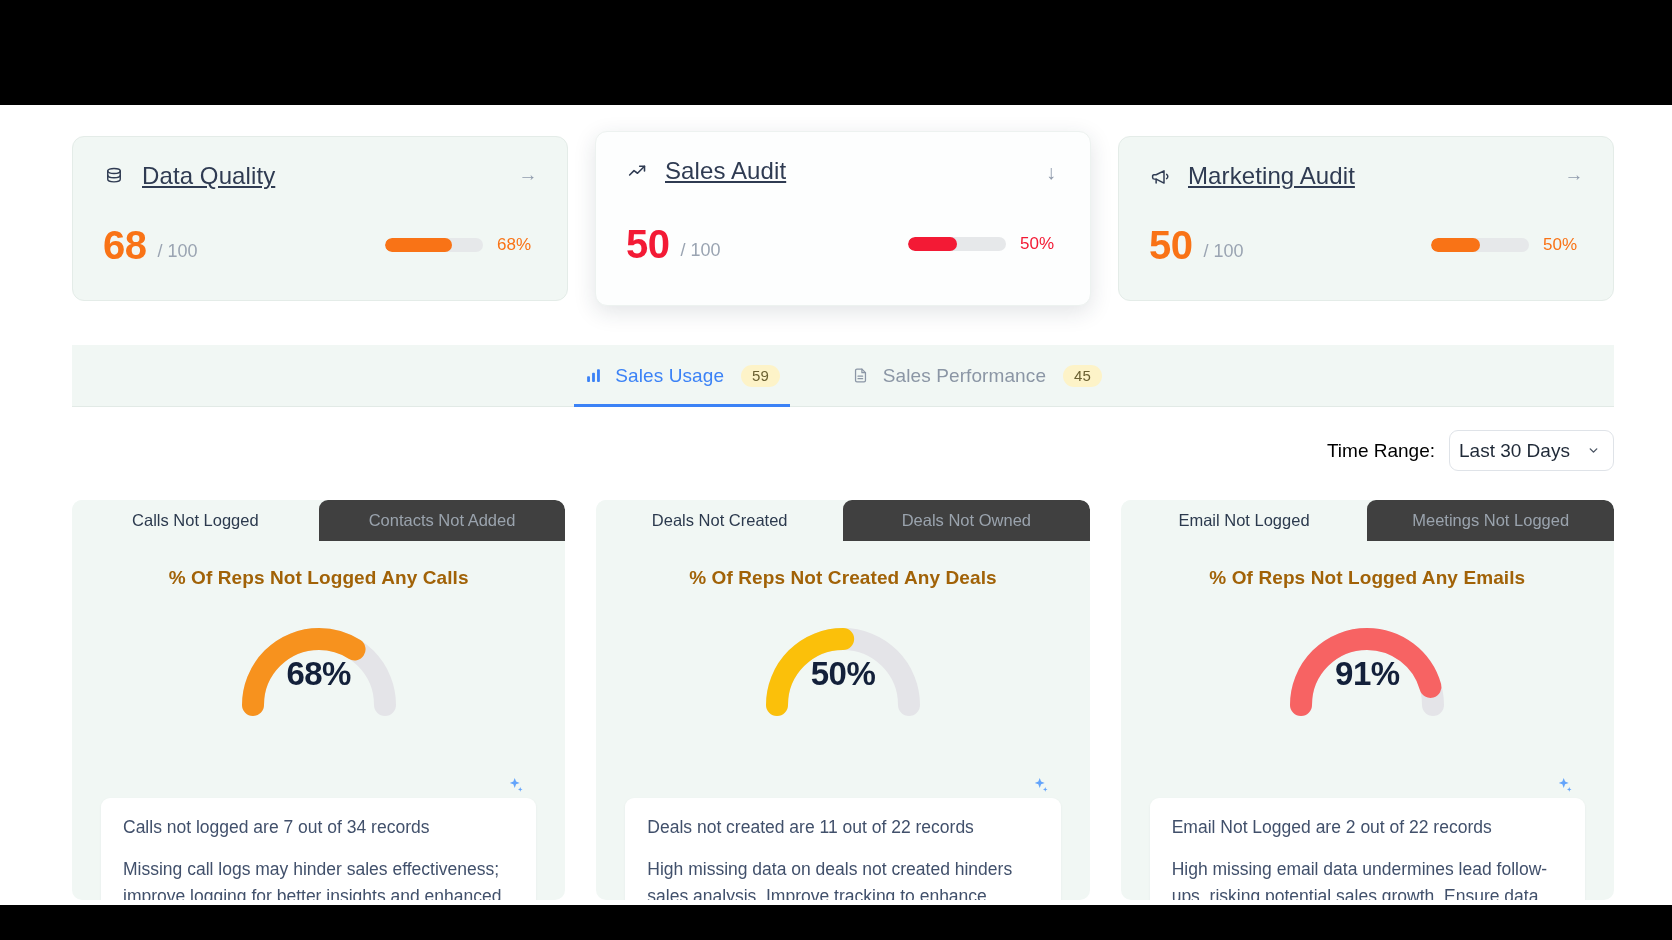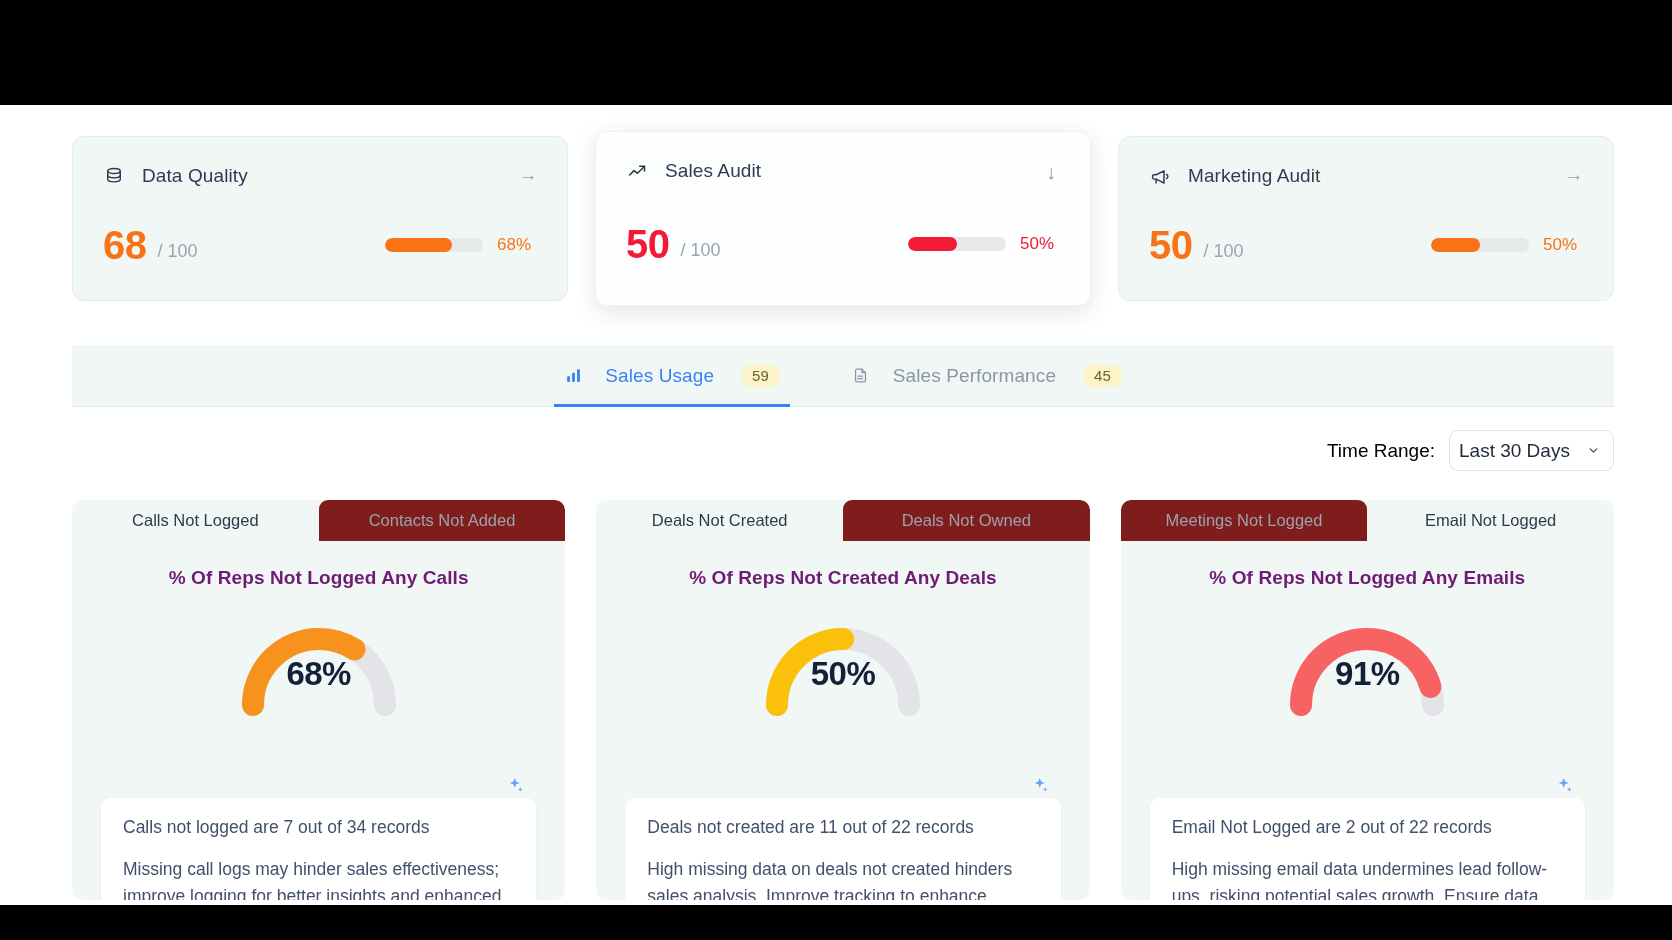--- a/index.html
+++ b/index.html
@@ -83,24 +83,25 @@
     width: 22px; height: 22px;
     display: inline-flex;
     align-items: center;
     justify-content: center;
     color: #2f3b52;
     flex: 0 0 auto;
   }
 
   .score-title {
     margin-left: 17px;
-    font-size: 19px;
+    font-size: 24px;
     color: #2f3b52;
     letter-spacing: .1px;
     white-space: nowrap;
+    text-decoration: underline;
   }
 
   .score-arrow {
     position: absolute;
     right: 28px;
     top: 28px;
     color: #8f9aab;
     font-size: 19px;
     line-height: 1;
     width: 22px;
@@ -176,21 +177,21 @@
     gap: 52px;
   }
 
   .maintab {
     display: flex;
     align-items: center;
     height: 62px;
     padding: 0 10px;
     cursor: pointer;
     position: relative;
-    gap: 23px;
+    gap: 13px;
   }
 
   .maintab .mt-icon {
     display: inline-flex;
     align-items: center;
     justify-content: center;
     width: 18px; height: 18px;
   }
 
   .maintab .mt-label {
@@ -300,30 +301,30 @@
     border-top-right-radius: 9px;
     white-space: nowrap;
   }
 
   .ptab.active {
     background: #f1f7f4;
     color: #2c3a4e;
   }
 
   .ptab.inactive {
-    background: #7f1d1d;
+    background: #404040;
     color: #9aa3ad;
   }
 
   .panel-title {
     margin-top: 26px;
     text-align: center;
     font-size: 19px;
     font-weight: 700;
-    color: #701a75;
+    color: #a16207;
     letter-spacing: .1px;
   }
 
   .gauge-wrap {
     margin-top: 20px;
     height: 108px;
     display: flex;
     justify-content: center;
     position: relative;
   }
@@ -543,22 +544,22 @@
               <path d="M18 14l.8 2.1 2.1.8-2.1.8-.8 2.1-.8-2.1-2.1-.8 2.1-.8z"></path>
             </svg>
           </span>
           <div class="insight-head">Deals not created are 11 out of 22 records</div>
           <div class="insight-body">High missing data on deals not created hinders sales analysis. Improve tracking to enhance revenue insights and sales strategies.</div>
         </div>
       </div>
 
       <div class="panel">
         <div class="panel-tabs">
+          <div class="ptab active">Email Not Logged</div>
           <div class="ptab inactive">Meetings Not Logged</div>
-          <div class="ptab active">Email Not Logged</div>
         </div>
         <div class="panel-title">% Of Reps Not Logged Any Emails</div>
         <div class="gauge-wrap">
           <svg class="gauge-svg" width="176" height="108" viewBox="0 0 176 108">
             <path d="M 22 96 A 66 66 0 0 1 154 96" fill="none" stroke="#e4e4e8" stroke-width="22" stroke-linecap="round"></path>
             <path d="M 22 96 A 66 66 0 0 1 154 96" fill="none" stroke="#f76363" stroke-width="22" stroke-linecap="round" stroke-dasharray="188.684054774603 414.6902302738527"></path>
           </svg>
           <div class="gauge-label">91%</div>
         </div>
         <div class="insight">

